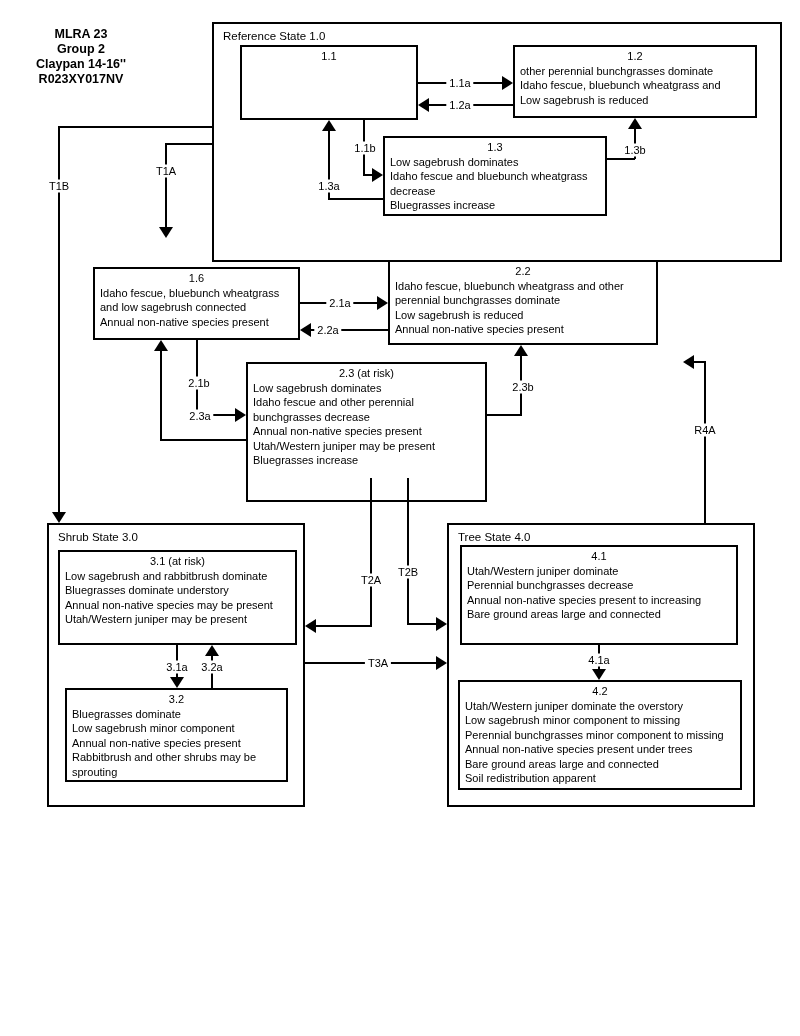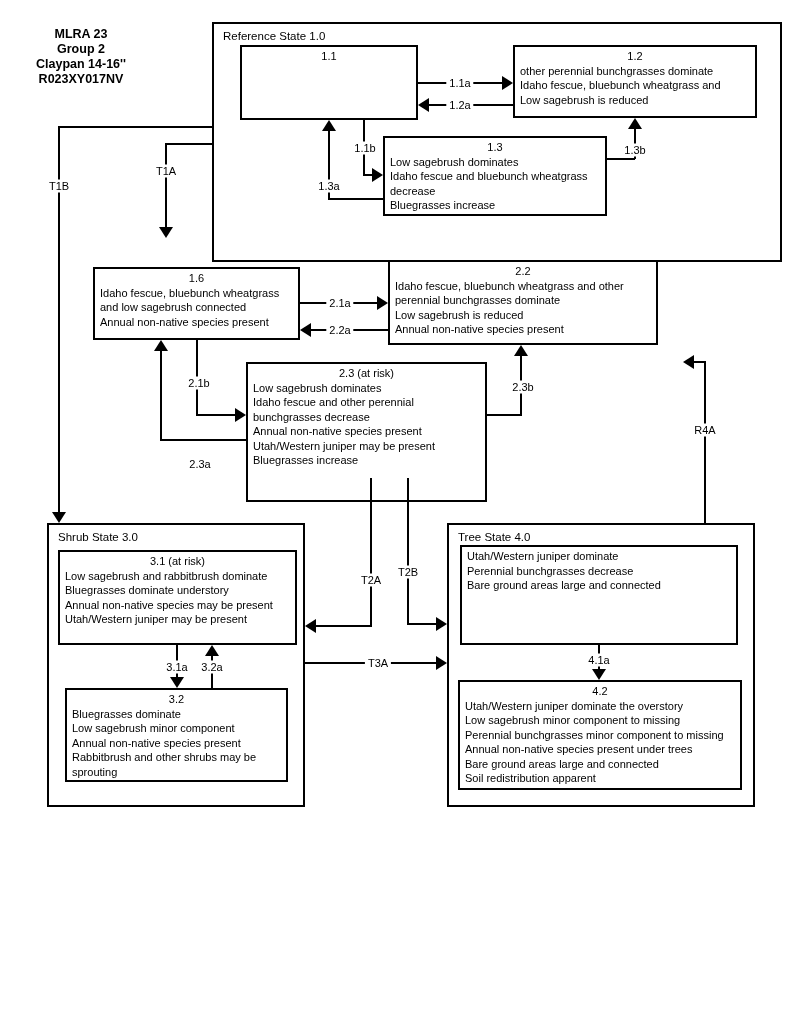--- a/index.html
+++ b/index.html
@@ -115,23 +115,25 @@
     <div>
         <div>Bluegrasses dominate</div>
         <div>Low sagebrush minor component</div>
         <div>Annual non-native species present</div>
         <div>Rabbitbrush and other shrubs may be</div>
         <div>sprouting</div>
       </div>
   </div>
 
   <div class="box" style="left:460px;top:545px;width:278px;height:100px">
+    <div class="bid">4.1</div>
     <div>
         <div>Utah/Western juniper dominate</div>
         <div>Perennial bunchgrasses decrease</div>
+        <div>Annual non-native species present to increasing</div>
         <div>Bare ground areas large and connected</div>
       </div>
   </div>
   <div class="box" style="left:458px;top:680px;width:284px;height:110px">
     <div class="bid">4.2</div>
     <div>
         <div>Utah/Western juniper dominate the overstory</div>
         <div>Low sagebrush minor component to missing</div>
         <div>Perennial bunchgrasses minor component to missing</div>
         <div>Annual non-native species present under trees</div>
@@ -209,23 +211,23 @@
   <div class="ar ar-d" style="left:592px;top:669px"></div>
 
   <div class="alabel" style="left:460px;top:83px">1.1a</div>
   <div class="alabel" style="left:460px;top:105px">1.2a</div>
   <div class="alabel" style="left:365px;top:148px">1.1b</div>
   <div class="alabel" style="left:329px;top:186px">1.3a</div>
   <div class="alabel" style="left:635px;top:150px">1.3b</div>
   <div class="alabel" style="left:166px;top:171px">T1A</div>
   <div class="alabel" style="left:59px;top:186px">T1B</div>
   <div class="alabel" style="left:340px;top:303px">2.1a</div>
-  <div class="alabel" style="left:340px;top:330px">2.2a</div>
+  <div class="alabel" style="left:328px;top:330px">2.2a</div>
   <div class="alabel" style="left:199px;top:383px">2.1b</div>
-  <div class="alabel" style="left:200px;top:464px">2.3a</div>
+  <div class="alabel" style="left:200px;top:416px">2.3a</div>
   <div class="alabel" style="left:523px;top:387px">2.3b</div>
   <div class="alabel" style="left:705px;top:430px">R4A</div>
   <div class="alabel" style="left:371px;top:580px">T2A</div>
   <div class="alabel" style="left:408px;top:572px">T2B</div>
   <div class="alabel" style="left:378px;top:663px">T3A</div>
   <div class="alabel" style="left:177px;top:667px">3.1a</div>
   <div class="alabel" style="left:212px;top:667px">3.2a</div>
   <div class="alabel" style="left:599px;top:660px">4.1a</div>
 
 </div>

